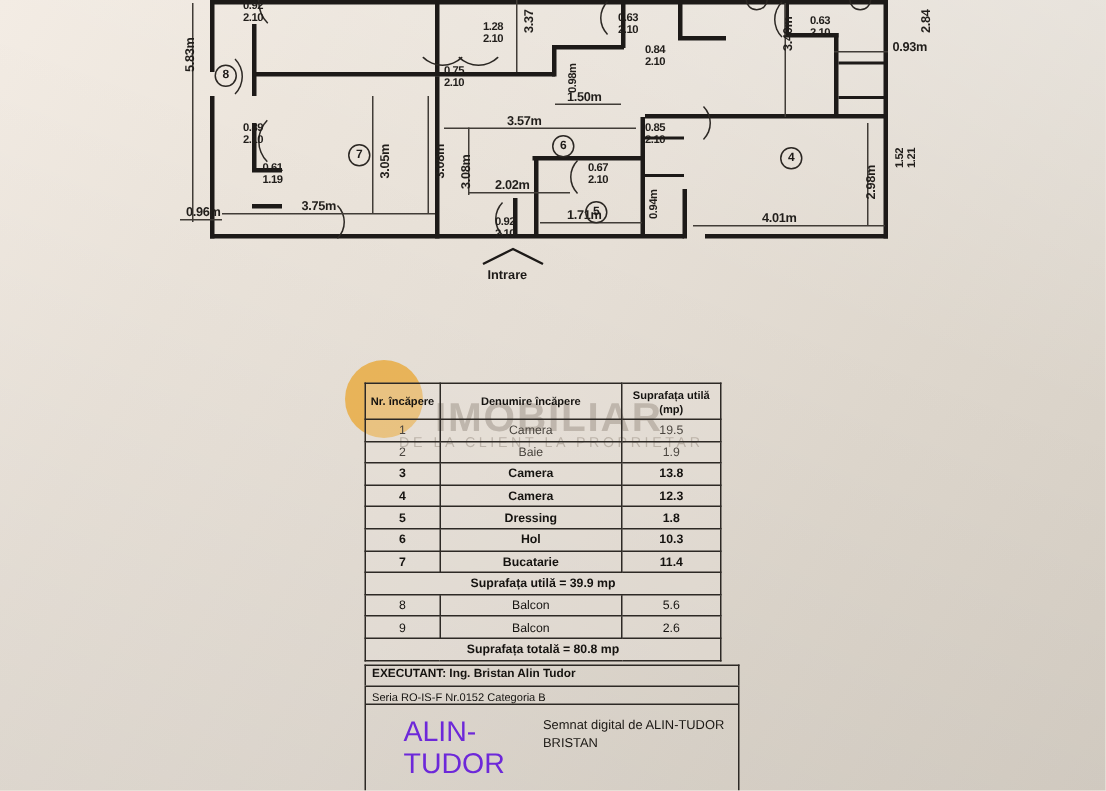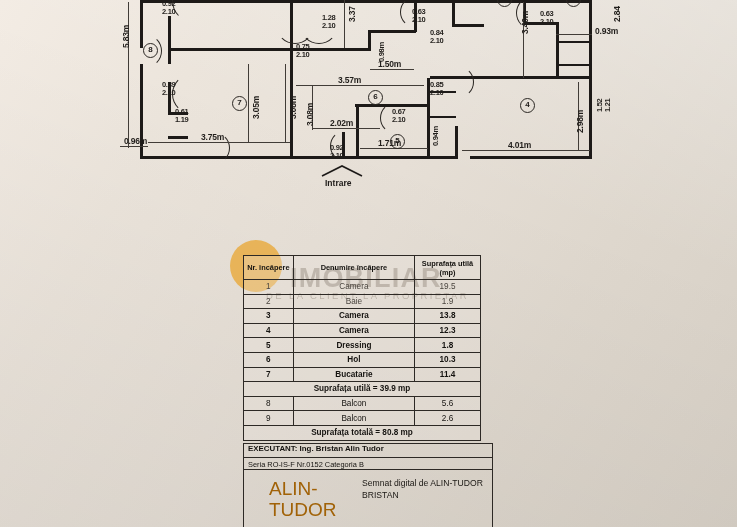--- a/index.html
+++ b/index.html
@@ -94,21 +94,21 @@
     font-size:7.4px;color:#151310;
     padding:2px 0 2px 4px;box-sizing:border-box;height:13px;line-height:9px;
   }
   #signblock{
     position:absolute;left:243px;top:470px;width:250px;height:57px;
     border-left:1px solid #2d2925;border-right:1px solid #2d2925;
     box-sizing:border-box;
   }
   #signname{
     position:absolute;left:25px;top:8px;width:105px;
-    font-size:19px;color:#a16207;line-height:21px;
+    font-size:19px;color:#6d28d9;line-height:21px;
     font-family:"Liberation Sans",sans-serif;
   }
   #signmeta{
     position:absolute;left:118px;top:8px;width:125px;
     font-size:8.6px;color:#1b1814;line-height:11.5px;
     font-family:"Liberation Sans",sans-serif;
   }
 </style>
 </head>
 <body>

